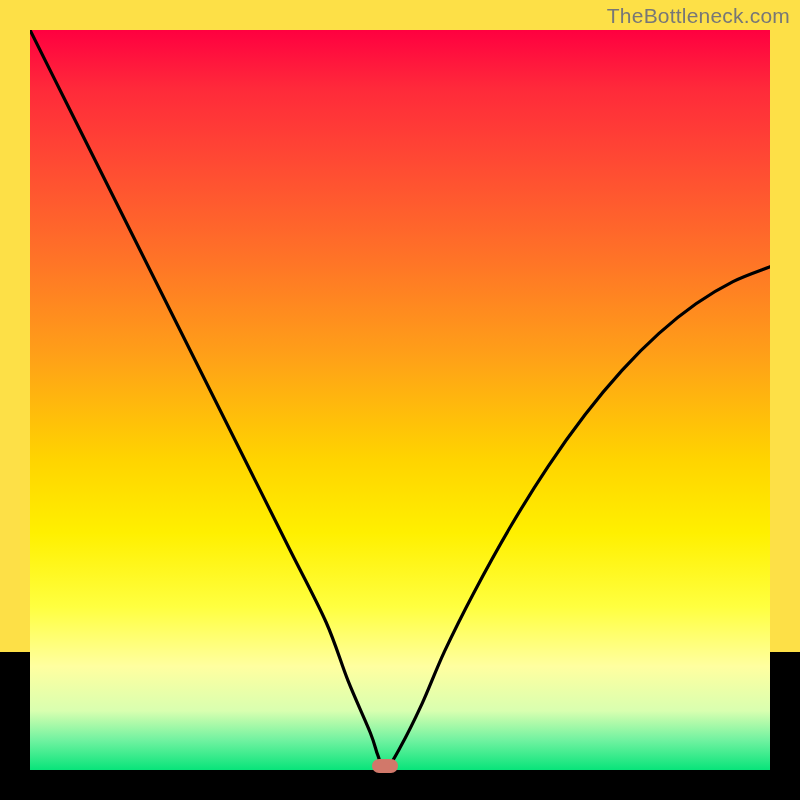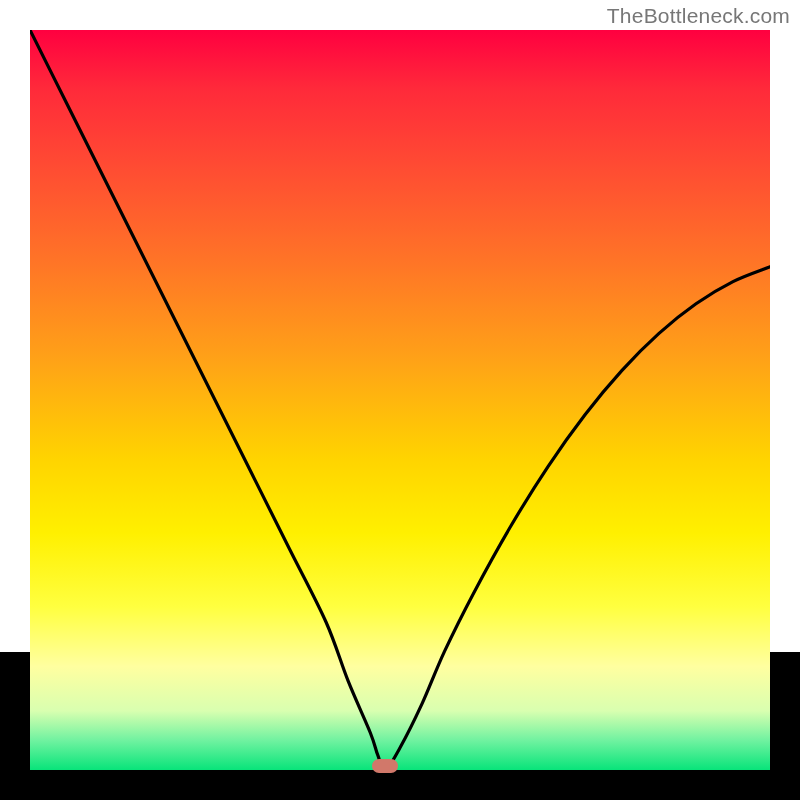--- a/index.html
+++ b/index.html
@@ -8,21 +8,21 @@
     width: 800px;
     height: 800px;
     background: #000;
     overflow: hidden;
     font-family: Arial, Helvetica, sans-serif;
   }
   .stage {
     position: relative;
     width: 800px;
     height: 652px;
-    background: #ffffff;
+    background: #fde047;
   }
   .plot-area {
     position: absolute;
     left: 30px;
     top: 30px;
     width: 740px;
     height: 740px;
     background: linear-gradient(
       to bottom,
       #ff0040 0%,

